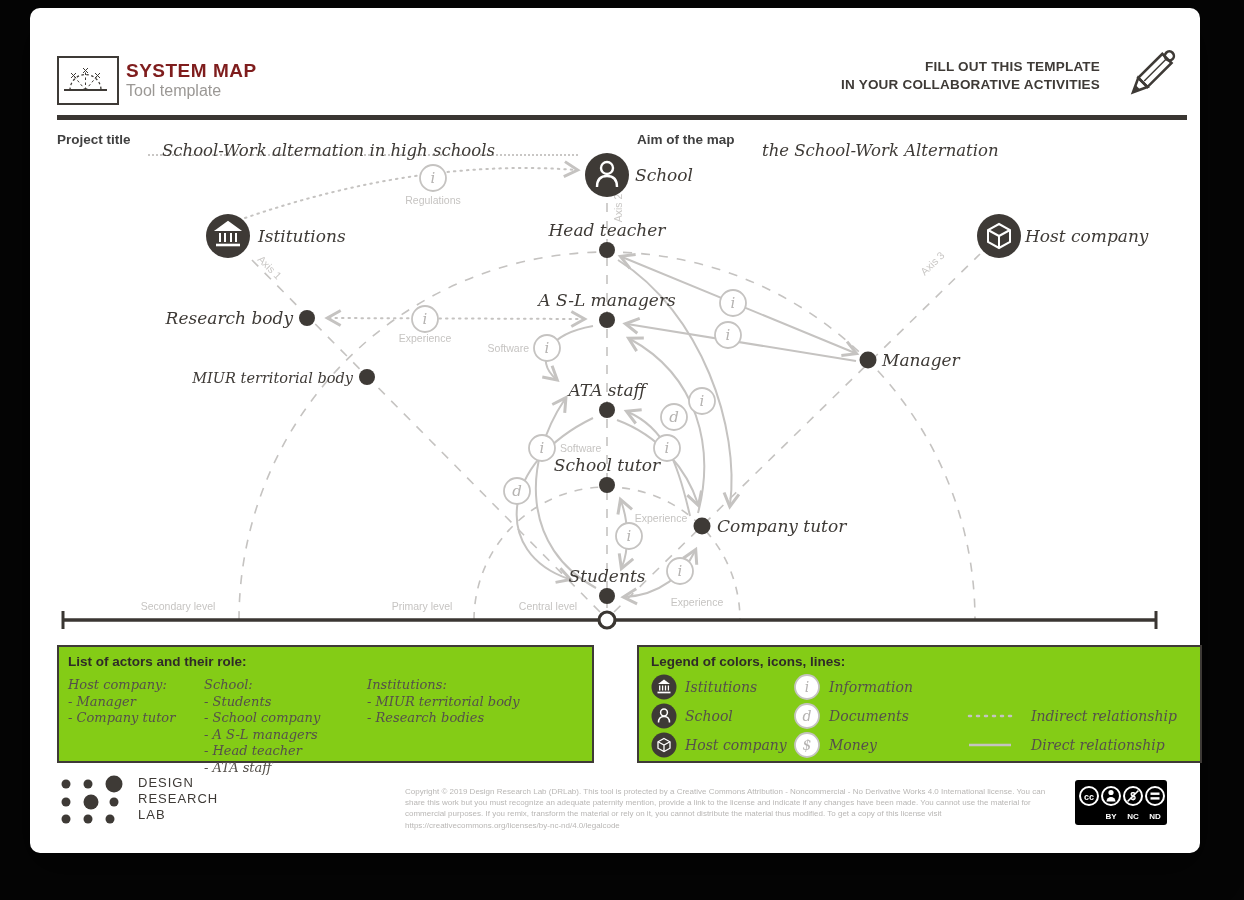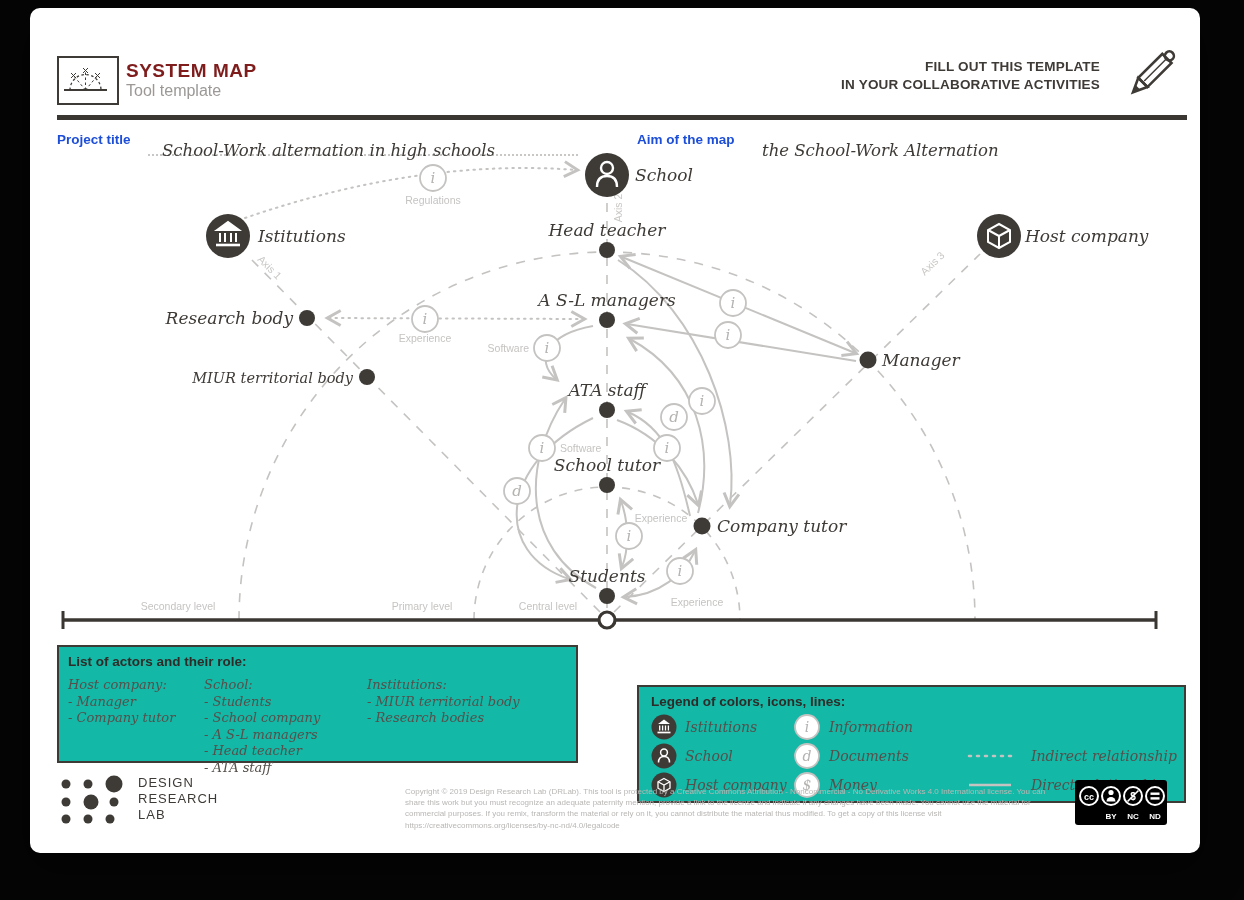--- a/index.html
+++ b/index.html
@@ -8,26 +8,26 @@
   .card{position:absolute;left:30px;top:8px;width:1170px;height:845px;background:#ffffff;
         border-radius:10px;box-shadow:0 14px 40px rgba(0,0,0,.6);}
   .abs{position:absolute;}
 
   
   .logo-box{left:27px;top:48px;width:58px;height:45px;border:2.5px solid #3e3a36;}
   .app-title{left:96px;top:52px;font-size:19px;font-weight:700;letter-spacing:.5px;color:#7f1d1d;}
   .app-sub{left:96px;top:74px;font-size:16px;color:#9b9895;}
   .cta{right:100px;top:50px;text-align:right;font-size:13.5px;font-weight:700;color:#3e3a36;line-height:18px;letter-spacing:.2px;}
   .rule{left:27px;top:107px;width:1130px;height:5px;background:#3a3632;}
-  .field-label{font-size:13.5px;font-weight:700;color:#1d4ed8;}
+  .field-label{font-size:13.5px;font-weight:700;color:#404040;}
   .field-value{font-family:"DejaVu Serif",serif;font-style:italic;font-size:16.5px;color:#3e3a36;margin-top:15px;}
   .dotted-line{border-bottom:2px dotted #c9c7c5;}
 
   
-  .panel{border:2.5px solid #3e3a36;background:#14b8a6;}
+  .panel{border:2.5px solid #3e3a36;background:#84cc16;padding-left:16px;}
   .panel-title{font-size:13.5px;font-weight:700;color:#2f2b28;}
   .actor-col{font-family:"DejaVu Serif",serif;font-style:italic;font-size:13px;color:#55504b;line-height:16.5px;}
 
   .footer-word{font-size:13px;font-weight:500;letter-spacing:1px;color:#3e3a36;line-height:16px;}
   .copyright{font-size:8px;color:#b9b7b5;line-height:1.4;}
 
   
   .nlab{font-family:"DejaVu Serif",serif;font-style:italic;font-size:17px;fill:#3e3a36;}
   .slab{font-family:"Liberation Sans",sans-serif;font-size:10.5px;fill:#c6c4c2;}
   .alab{font-family:"Liberation Sans",sans-serif;font-size:10.5px;fill:#c9c7c5;}
@@ -241,21 +241,21 @@
       <div>- Head teacher</div>
       <div>- ATA staff</div>
     </div>
     <div class="abs actor-col" style="left:308px;top:30px;">
       <div>Institutions:</div>
       <div>- MIUR territorial body</div>
       <div>- Research bodies</div>
     </div>
   </div>
 
-  <div class="abs panel" style="left:607px;top:637px;width:545px;height:114px;margin-top:40px;">
+  <div class="abs panel" style="left:607px;top:637px;width:545px;height:114px;">
     <div class="abs panel-title" style="left:12px;top:7px;">Legend of colors, icons, lines:</div>
     <svg class="abs" style="left:0;top:0;" width="545" height="114" viewBox="0 0 545 114">
 
       <g>
         <circle cx="25" cy="40" r="12.5" fill="#3e3a36"></circle>
         <path d="M19,37 L25,32.5 L31,37 Z" fill="#fff"></path>
         <g stroke="#fff" stroke-width="1.3">
               <line x1="20.7" y1="38.5" x2="20.7" y2="43.5"></line>
               <line x1="23.6" y1="38.5" x2="23.6" y2="43.5"></line>
               <line x1="26.5" y1="38.5" x2="26.5" y2="43.5"></line>

